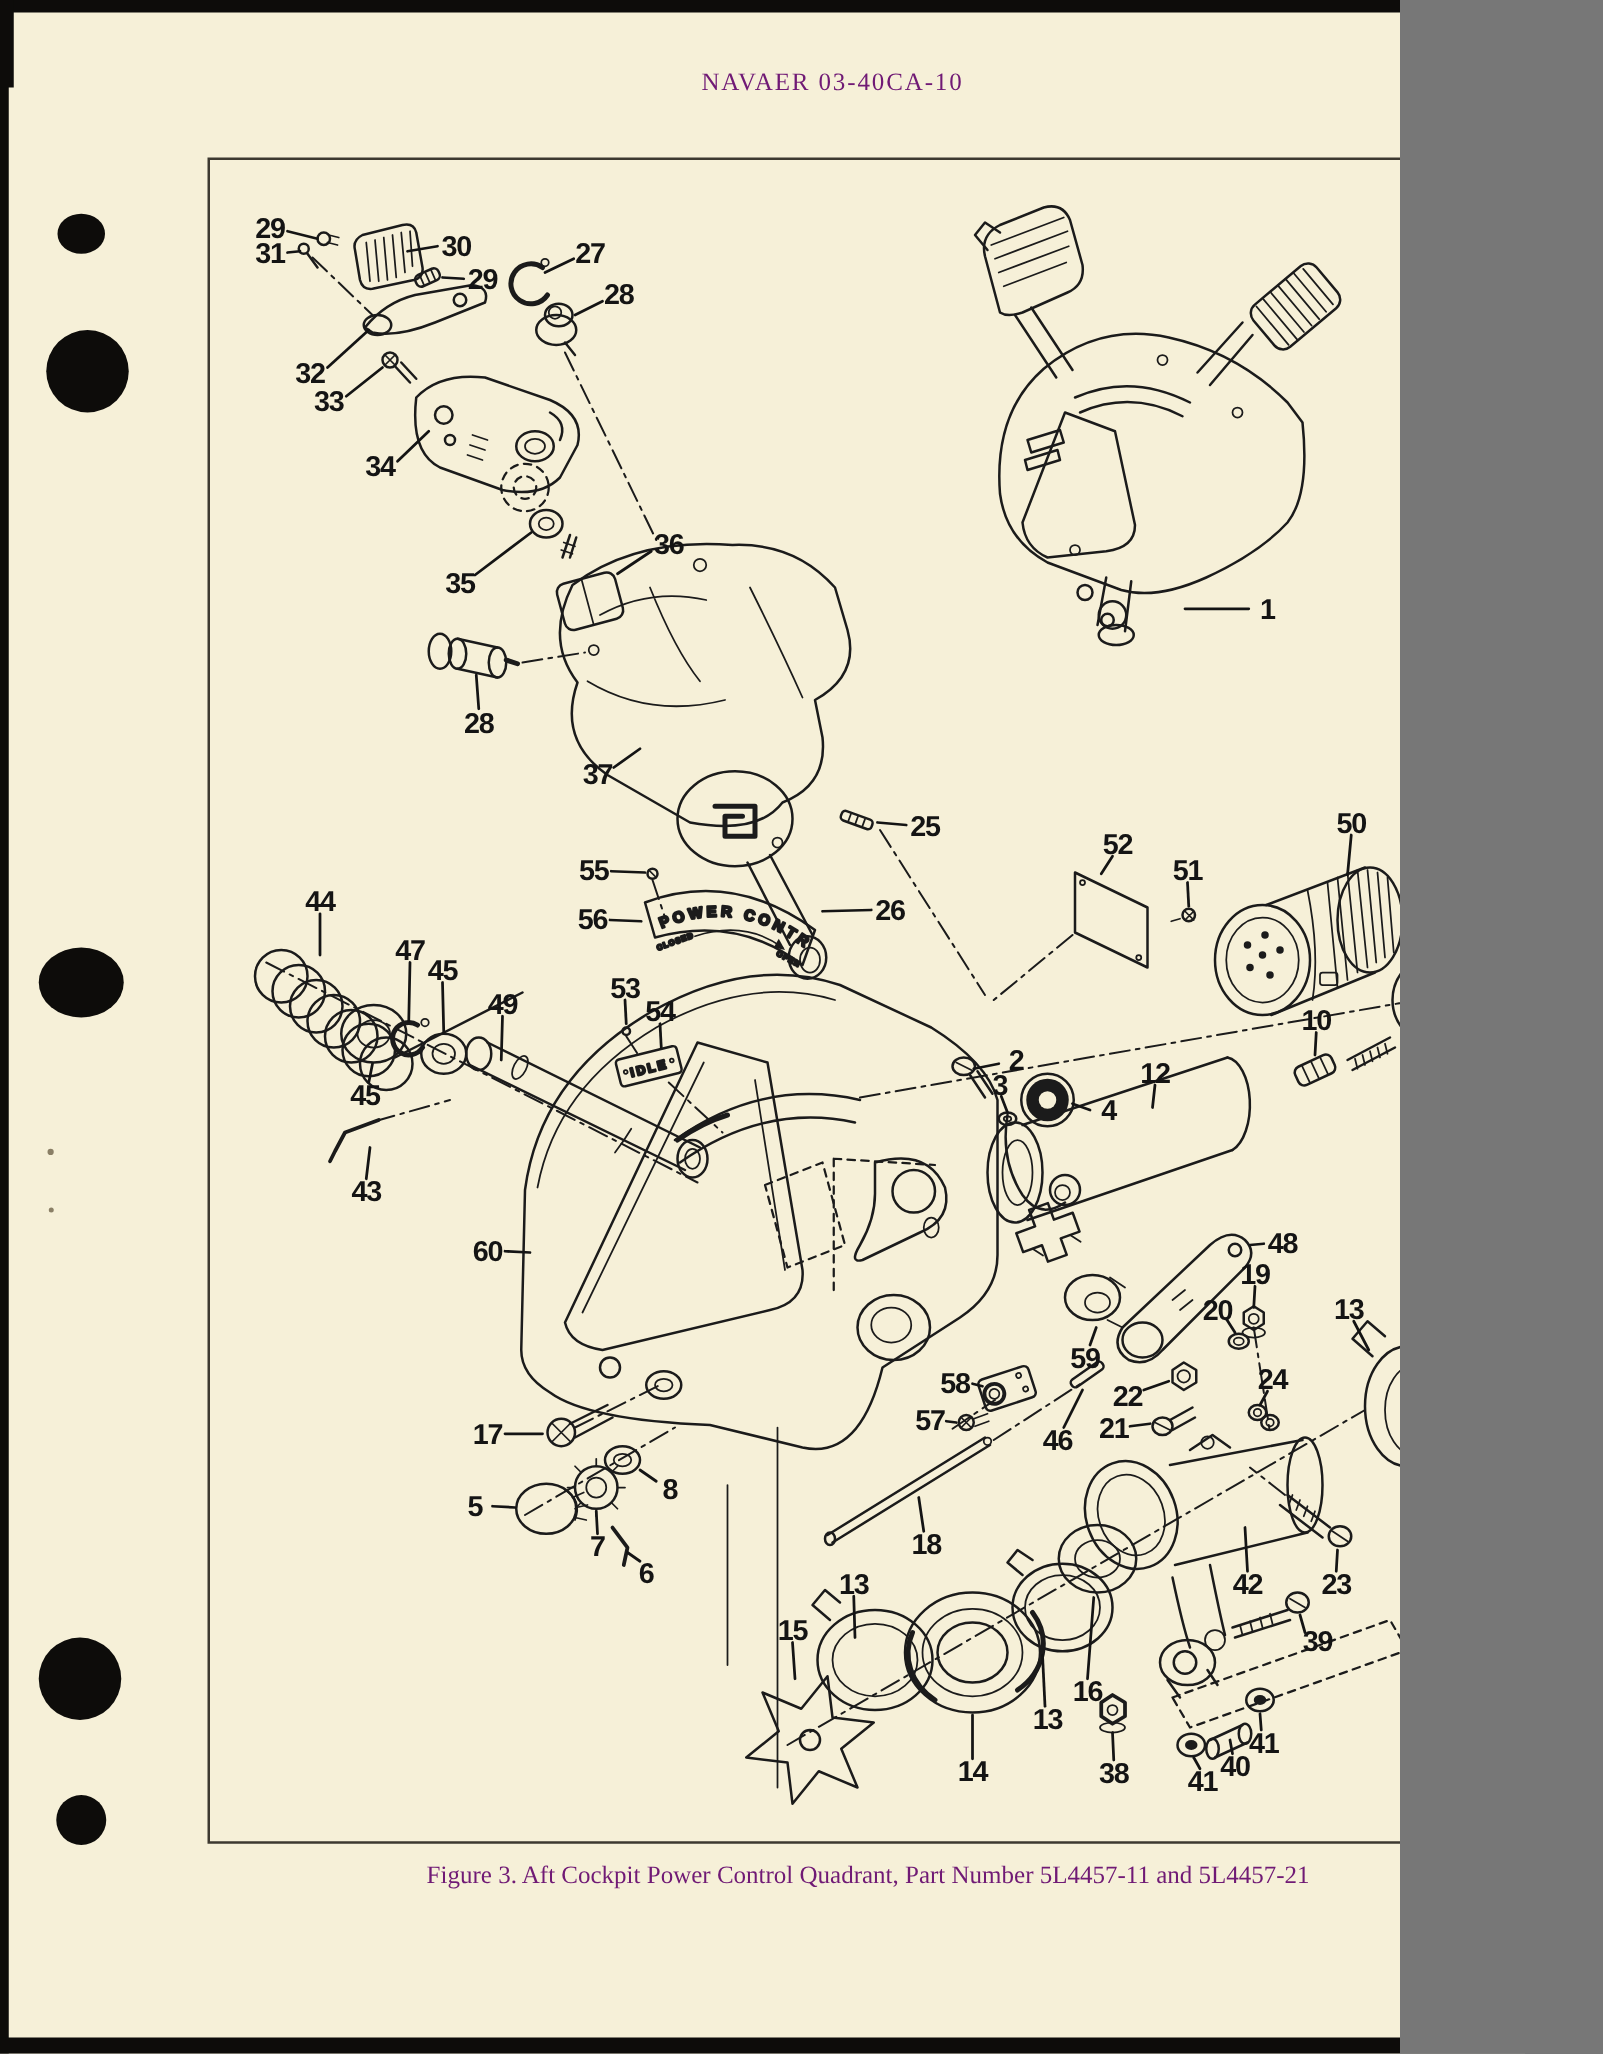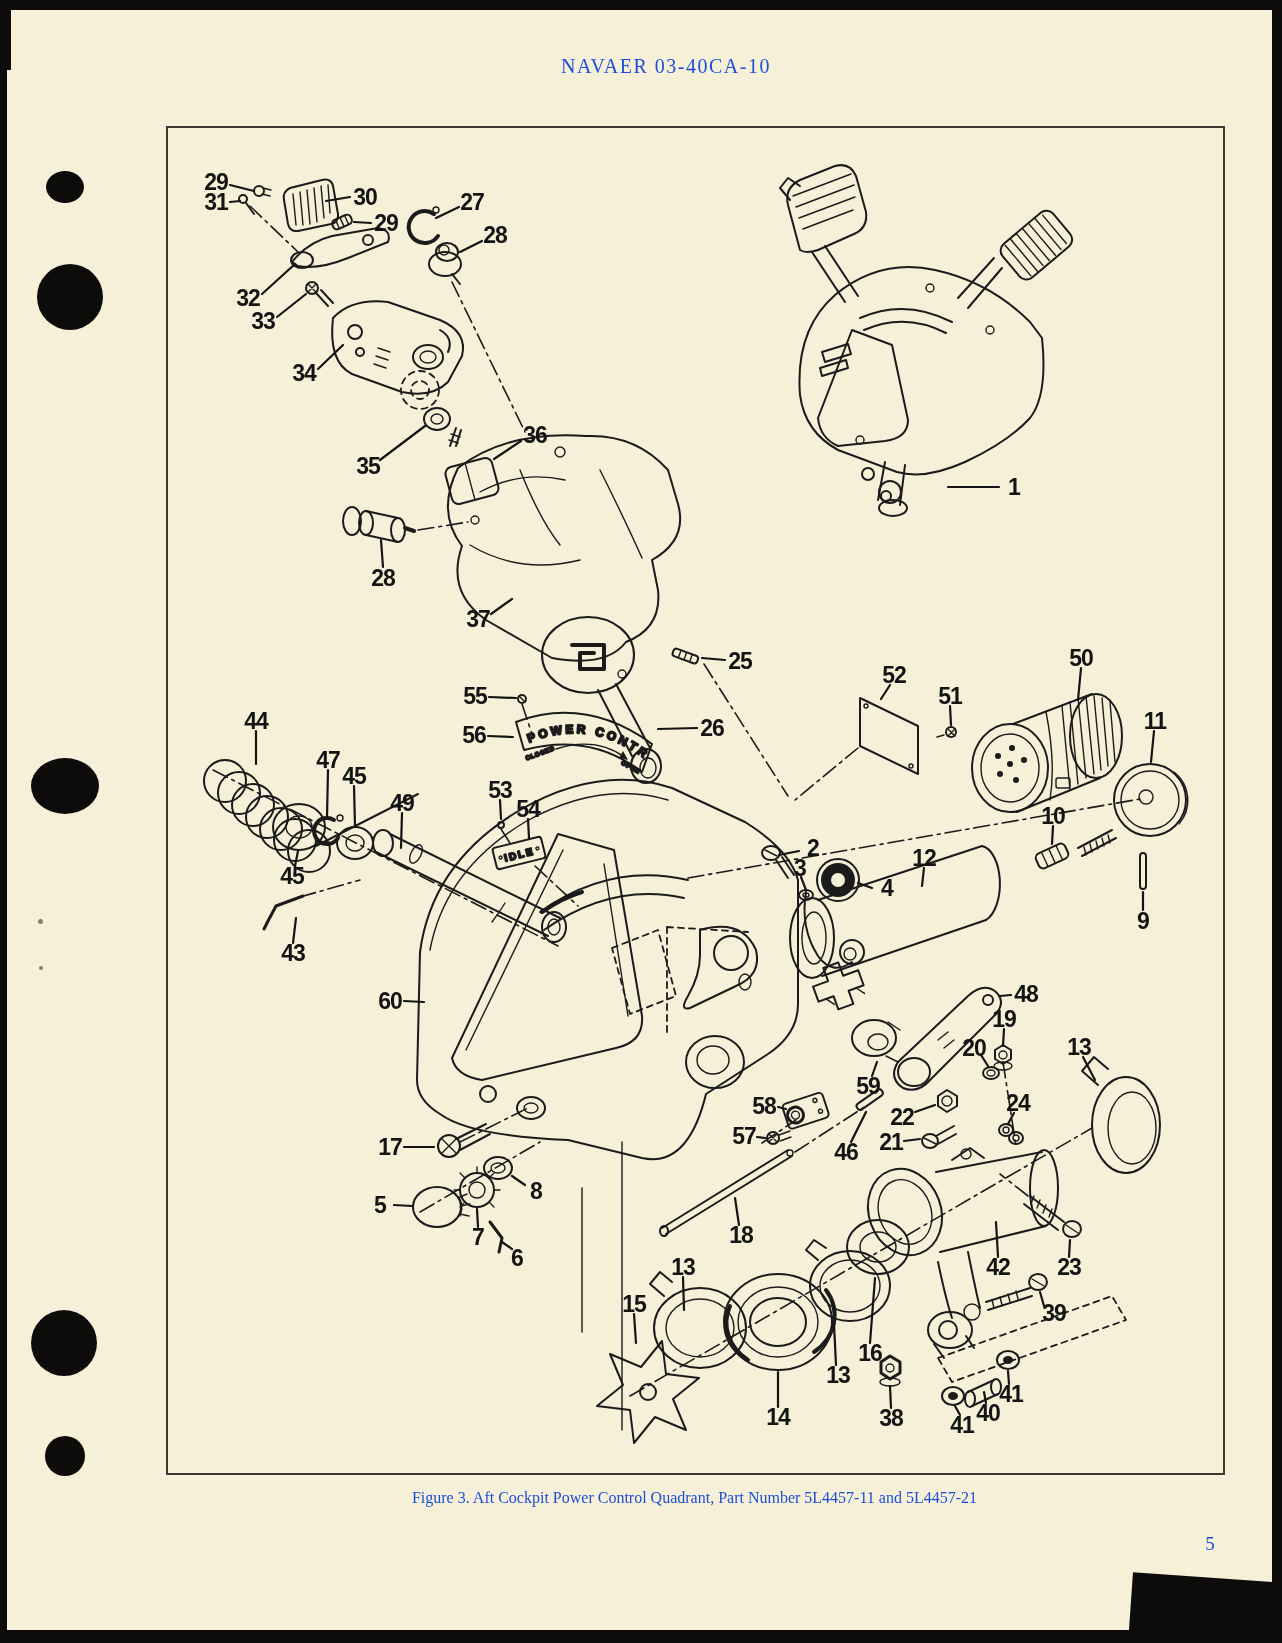--- a/index.html
+++ b/index.html
@@ -1,34 +1,34 @@
 <!DOCTYPE html>
 <html><head>
 <meta charset="utf-8">
 <style>
   html,body{margin:0;padding:0;background:#777;}
-  .page{position:relative;width:1282px;height:1643px;background:#f6f0d8;overflow:hidden;
-        font-family:"Liberation Serif",serif;color:#1d4ed8;}
+  .page{position:relative;width:1120px;height:1643px;background:#f6f0d8;overflow:hidden;
+        font-family:"Liberation Serif",serif;color:#701a75;}
   
   .edge{position:absolute;background:#0d0c0a;}
   .edge-top{left:0;top:0;width:1282px;height:10px;}
   .edge-left{left:0;top:0;width:7px;height:1643px;}
   .edge-right{left:1272px;top:0;width:10px;height:1643px;}
   .edge-bottom{left:0;top:1630px;width:1282px;height:13px;}
   .edge-tl{left:0;top:0;width:11px;height:70px;}
   .edge-br{left:1130px;top:1578px;width:170px;height:80px;transform:rotate(4deg);}
   
   .dot{position:absolute;background:#0d0c0a;border-radius:50%;}
   .speck{position:absolute;background:#8a7f66;border-radius:50%;}
   .header{position:absolute;left:366px;top:55px;width:600px;text-align:center;
           font-size:20px;letter-spacing:1.5px;}
   .figure-box{position:absolute;left:166px;top:126px;width:1055px;height:1345px;
               border:2px solid #3d3930;}
   .caption{position:absolute;left:166px;top:1489px;width:1057px;text-align:center;
-           font-size:16px;}
+           font-size:20px;}
   .page-number{position:absolute;left:1180px;top:1533px;width:60px;text-align:center;font-size:19px;}
   svg.diagram{position:absolute;left:0;top:0;}
   .ink{stroke:#1b1b1b;fill:none;stroke-width:2;stroke-linecap:round;stroke-linejoin:round;}
   .thin{stroke-width:1.4;}
   .thick{stroke-width:4;}
   .dash{stroke-dasharray:6 5;stroke-width:1.8;}
   .axis{stroke-dasharray:16 5 3 5;stroke-width:1.6;}
   .fillink{fill:#1b1b1b;stroke:none;}
   .fillpaper{fill:#f6f0d8;}
   .callout{font:bold 23px "Liberation Sans",sans-serif;fill:#141414;text-anchor:middle;

